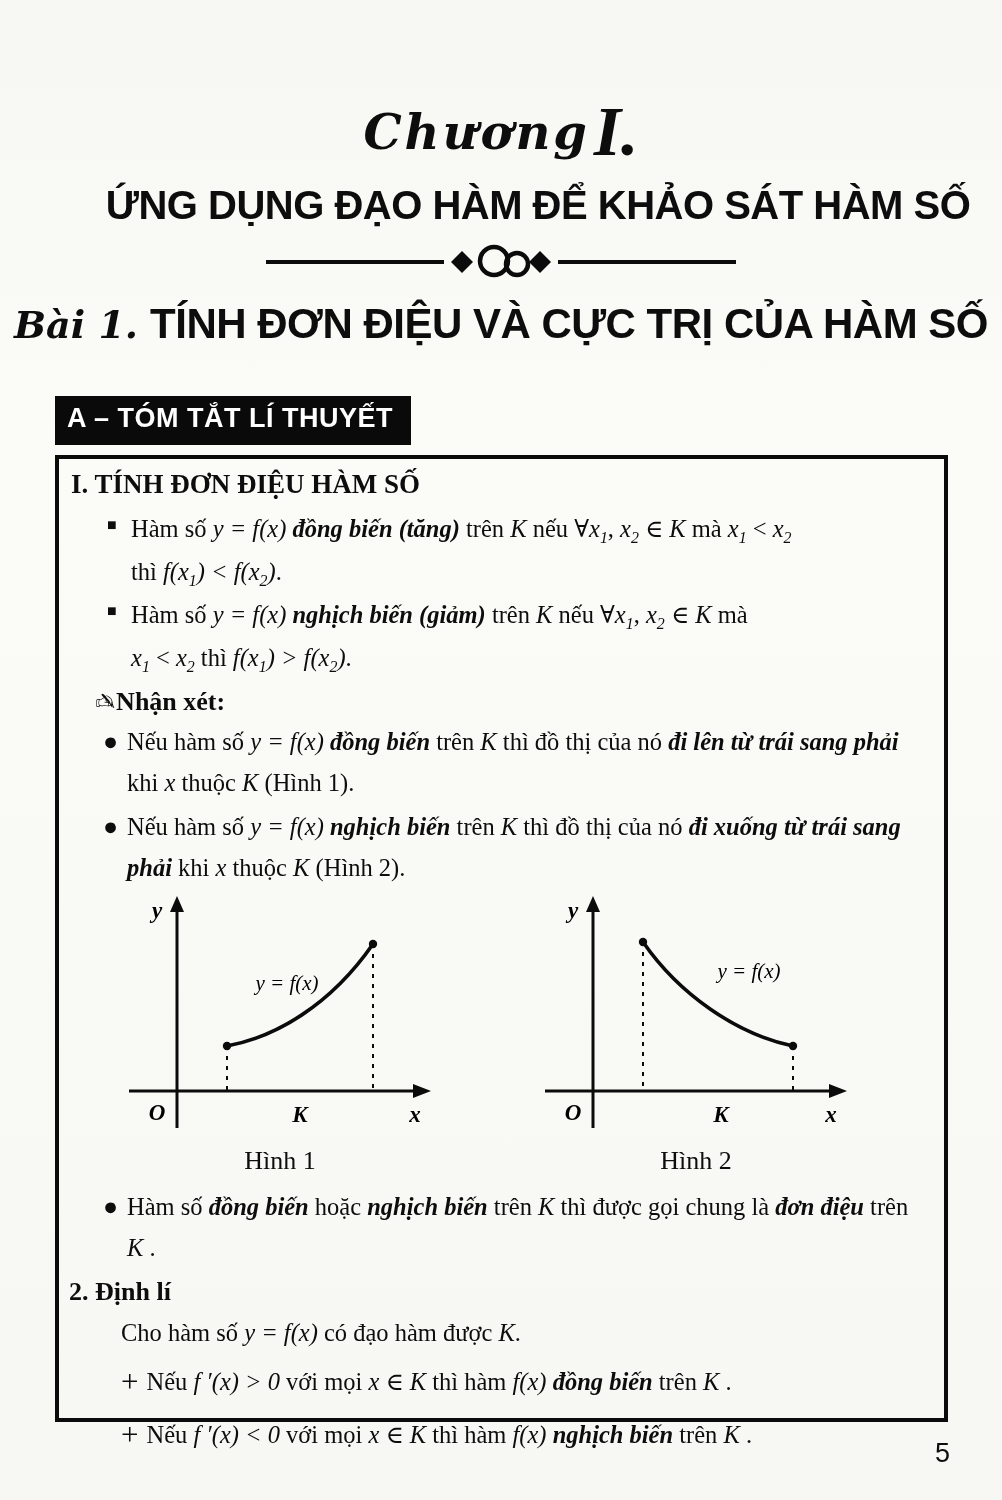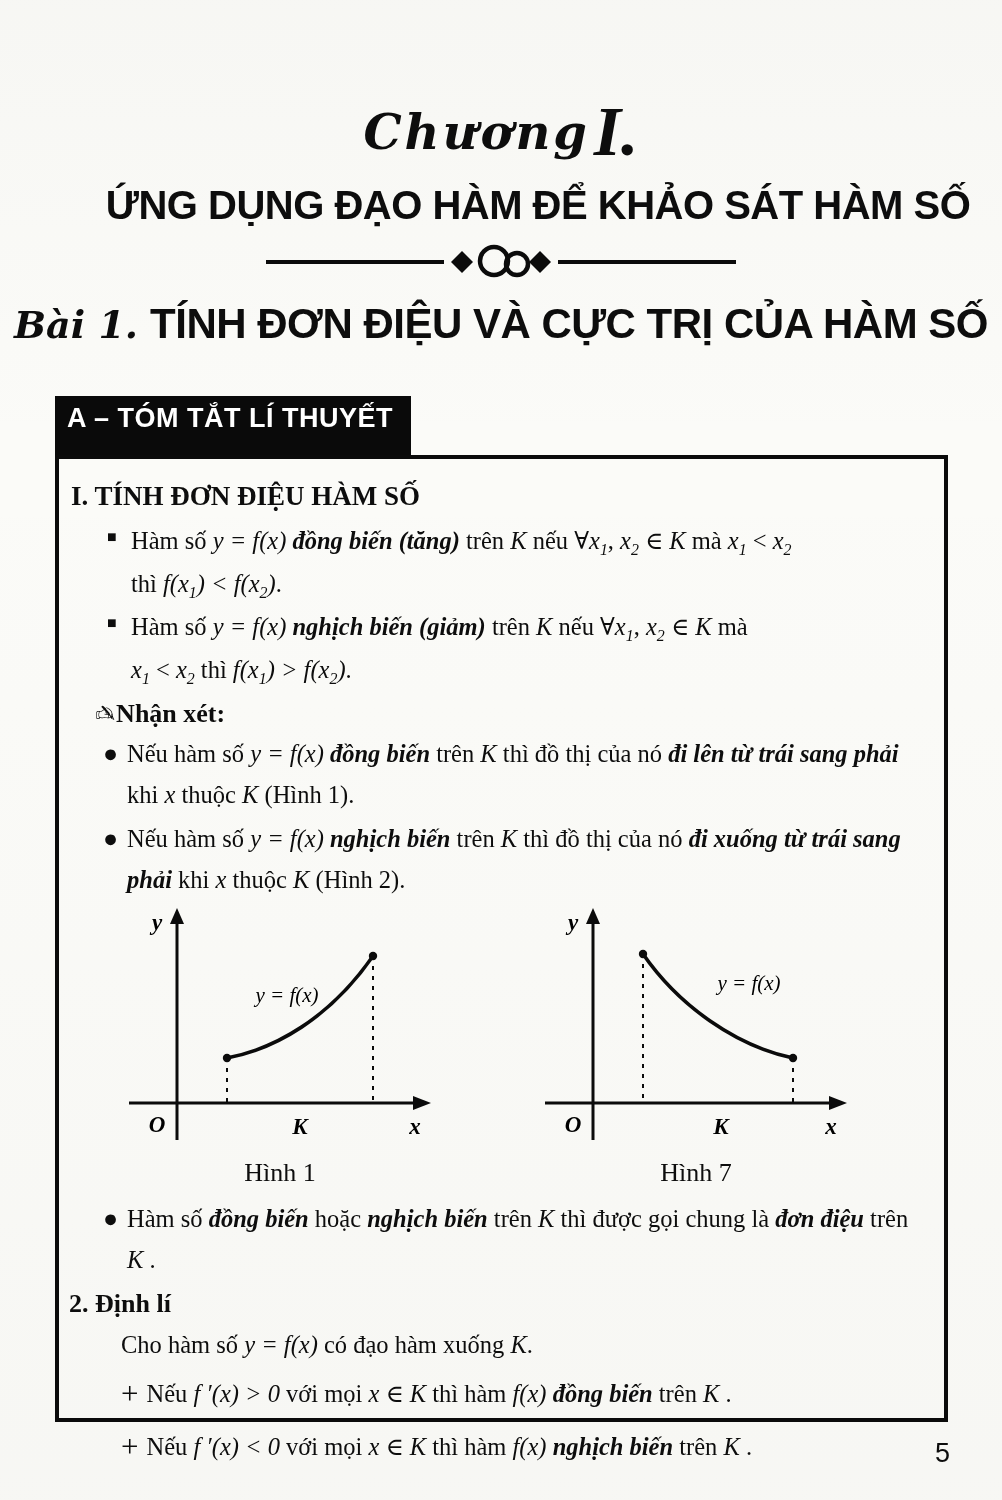--- a/index.html
+++ b/index.html
@@ -20,27 +20,27 @@
   }
   .divider{position:absolute;top:244px;left:266px;width:470px;height:36px;}
   .lesson-line{position:absolute;top:300px;left:0;width:100%;text-align:center;white-space:nowrap;}
   .bai{font-family:"DejaVu Serif",serif;font-style:italic;font-weight:bold;font-size:38px;margin-right:12px;}
   .lesson-title{font-family:"Liberation Sans","DejaVu Sans",sans-serif;font-weight:bold;font-size:42px;letter-spacing:-0.5px;}
   .a-box{
     position:absolute;top:396px;left:55px;
     background:#0a0a0a;color:#ffffff;
     font-family:"Liberation Sans","DejaVu Sans",sans-serif;
     font-weight:bold;font-size:27px;letter-spacing:0.5px;
-    padding:7px 18px 25px 12px;
+    padding:7px 18px 11px 12px;
   }
   
   .theory-box{
     position:absolute;top:455px;left:55px;width:893px;height:967px;
     border:4px solid #0b0b0b;box-sizing:border-box;
-    padding:16px 14px 6px 6px;
+    padding:4px 14px 6px 6px;
   }
   .h-roman{font-weight:bold;font-size:27px;margin:6px 0 8px 6px;}
   .h-num{font-weight:bold;font-size:26px;margin:6px 0 8px 4px;}
   .def-line{position:relative;padding-left:66px;font-size:24.5px;line-height:1.68;margin:2px 0;}
   .sq{position:absolute;left:42px;top:9px;font-size:16px;line-height:1;}
   .remark-head{margin:8px 0 4px 30px;font-weight:bold;font-size:26px;}
   .pen-icon{display:inline-block;transform:scaleX(-1);font-family:"DejaVu Sans",sans-serif;font-weight:normal;font-size:24px;margin-right:1px;}
   .bullet-para{position:relative;padding-left:62px;font-size:24.5px;line-height:1.68;margin:3px 0;}
   .dot{position:absolute;left:38px;top:0px;font-size:25px;}
   
@@ -157,32 +157,32 @@
         <line x1="262" y1="152" x2="262" y2="197" stroke="#0b0b0b" stroke-width="2" stroke-dasharray="4 6"></line>
         <path d="M 112 48 C 148 100, 205 140, 262 152" fill="none" stroke="#0b0b0b" stroke-width="3.6"></path>
         <circle cx="112" cy="48" r="4.2" fill="#0b0b0b"></circle>
         <circle cx="262" cy="152" r="4.2" fill="#0b0b0b"></circle>
         <text x="42" y="24" text-anchor="middle" class="fig-label">y</text>
         <text x="300" y="228" text-anchor="middle" class="fig-label">x</text>
         <text x="42" y="226" text-anchor="middle" class="fig-label">O</text>
         <text x="190" y="228" text-anchor="middle" class="fig-label">K</text>
         <text x="218" y="84" text-anchor="middle" class="fig-math">y = f(x)</text>
       </svg>
-      <div class="fig-caption">Hình 7</div>
+      <div class="fig-caption">Hình 2</div>
     </div>
 
   </div>
 
   <div class="bullet-para" style="margin-top:10px;">
     <span class="dot">●</span>
     <span><span>Hàm số </span><span class="s-bi">đồng biến</span><span> hoặc </span><span class="s-bi">nghịch biến</span><span> trên </span><span class="s-i">K</span><span>  thì được gọi chung là </span><span class="s-bi">đơn điệu</span><span> trên </span><span class="s-i">K</span><span> .</span></span>
   </div>
 
   <div class="thm-title">2.  Định lí</div>
 
-  <div class="thm-intro"><span>Cho hàm số </span><span class="s-i">y = f(x)</span><span> có đạo hàm xuống </span><span class="s-i">K</span><span>.</span></div>
+  <div class="thm-intro"><span>Cho hàm số </span><span class="s-i">y = f(x)</span><span> có đạo hàm được </span><span class="s-i">K</span><span>.</span></div>
 
   <div class="thm-case"><span class="s-plus">+</span><span>Nếu </span><span class="s-i">f ′(x) &gt; 0</span><span> với mọi </span><span class="s-i">x ∈ K</span><span> thì hàm </span><span class="s-i">f(x)</span><span> </span><span class="s-bi">đồng biến</span><span> trên </span><span class="s-i">K</span><span> .</span></div>
   <div class="thm-case"><span class="s-plus">+</span><span>Nếu </span><span class="s-i">f ′(x) &lt; 0</span><span> với mọi </span><span class="s-i">x ∈ K</span><span> thì hàm </span><span class="s-i">f(x)</span><span> </span><span class="s-bi">nghịch biến</span><span> trên </span><span class="s-i">K</span><span> .</span></div>
 
 </div>
 
 <div class="page-number">5</div>
 
 </body></html>

